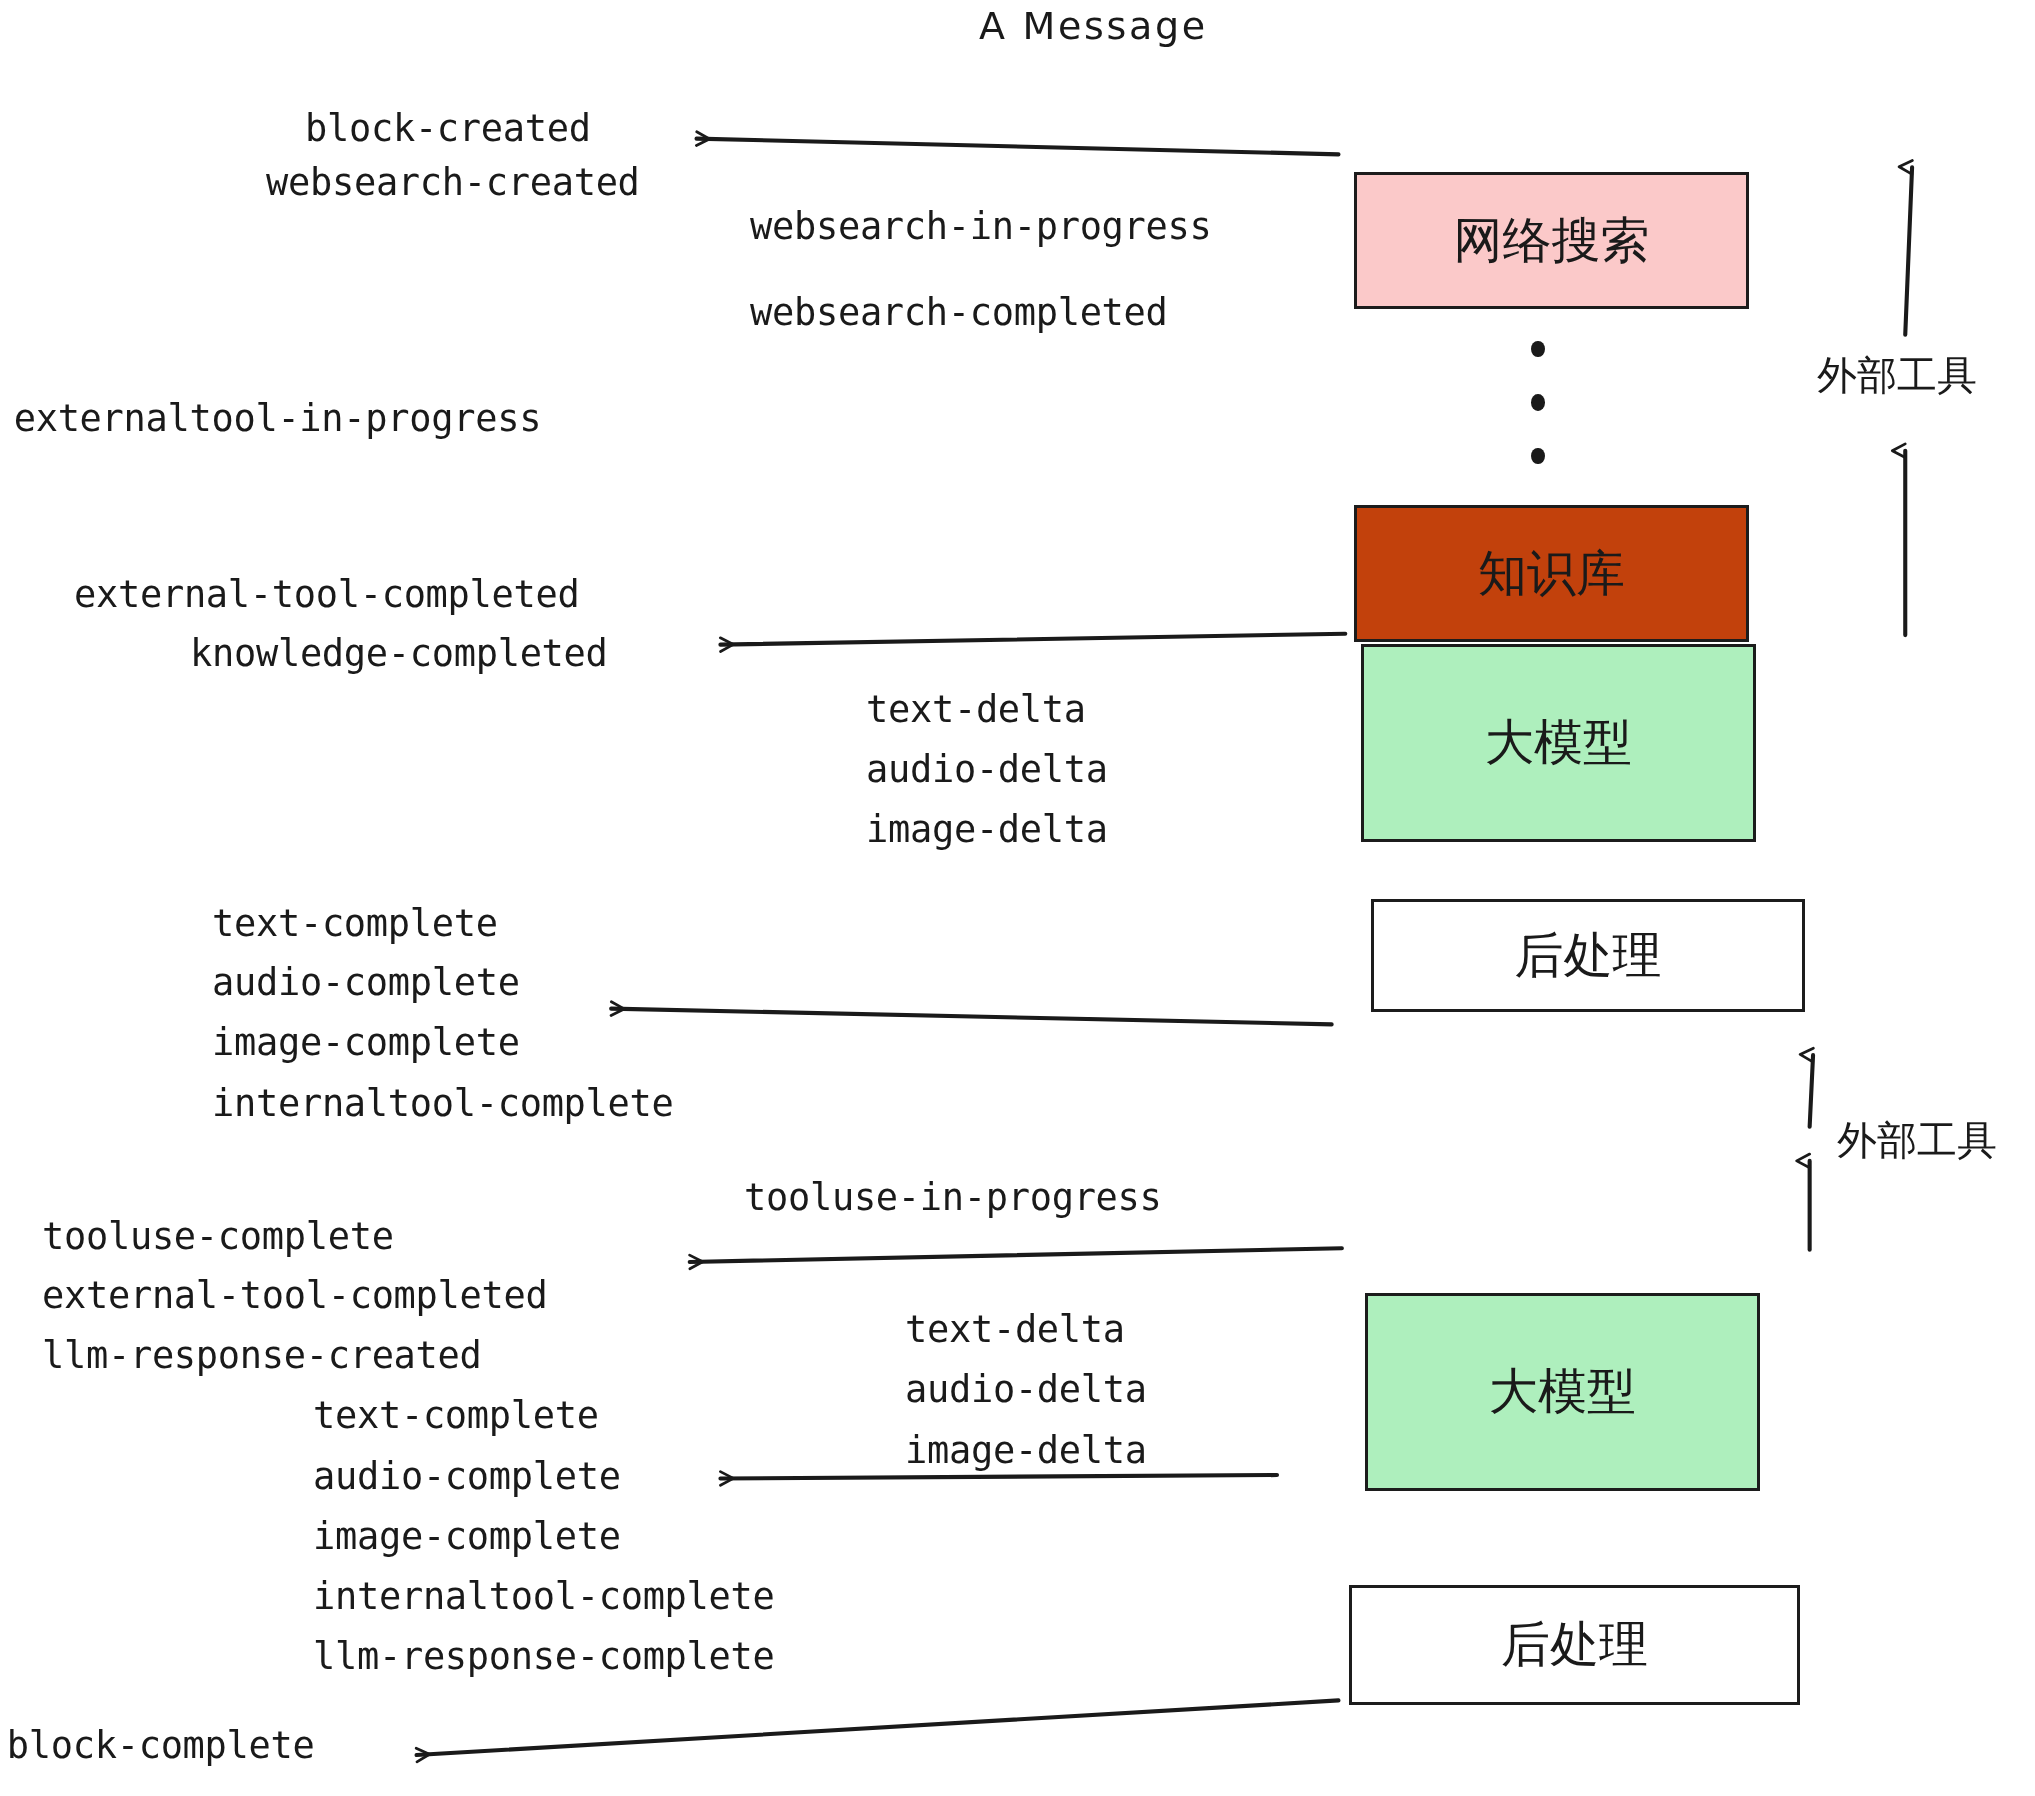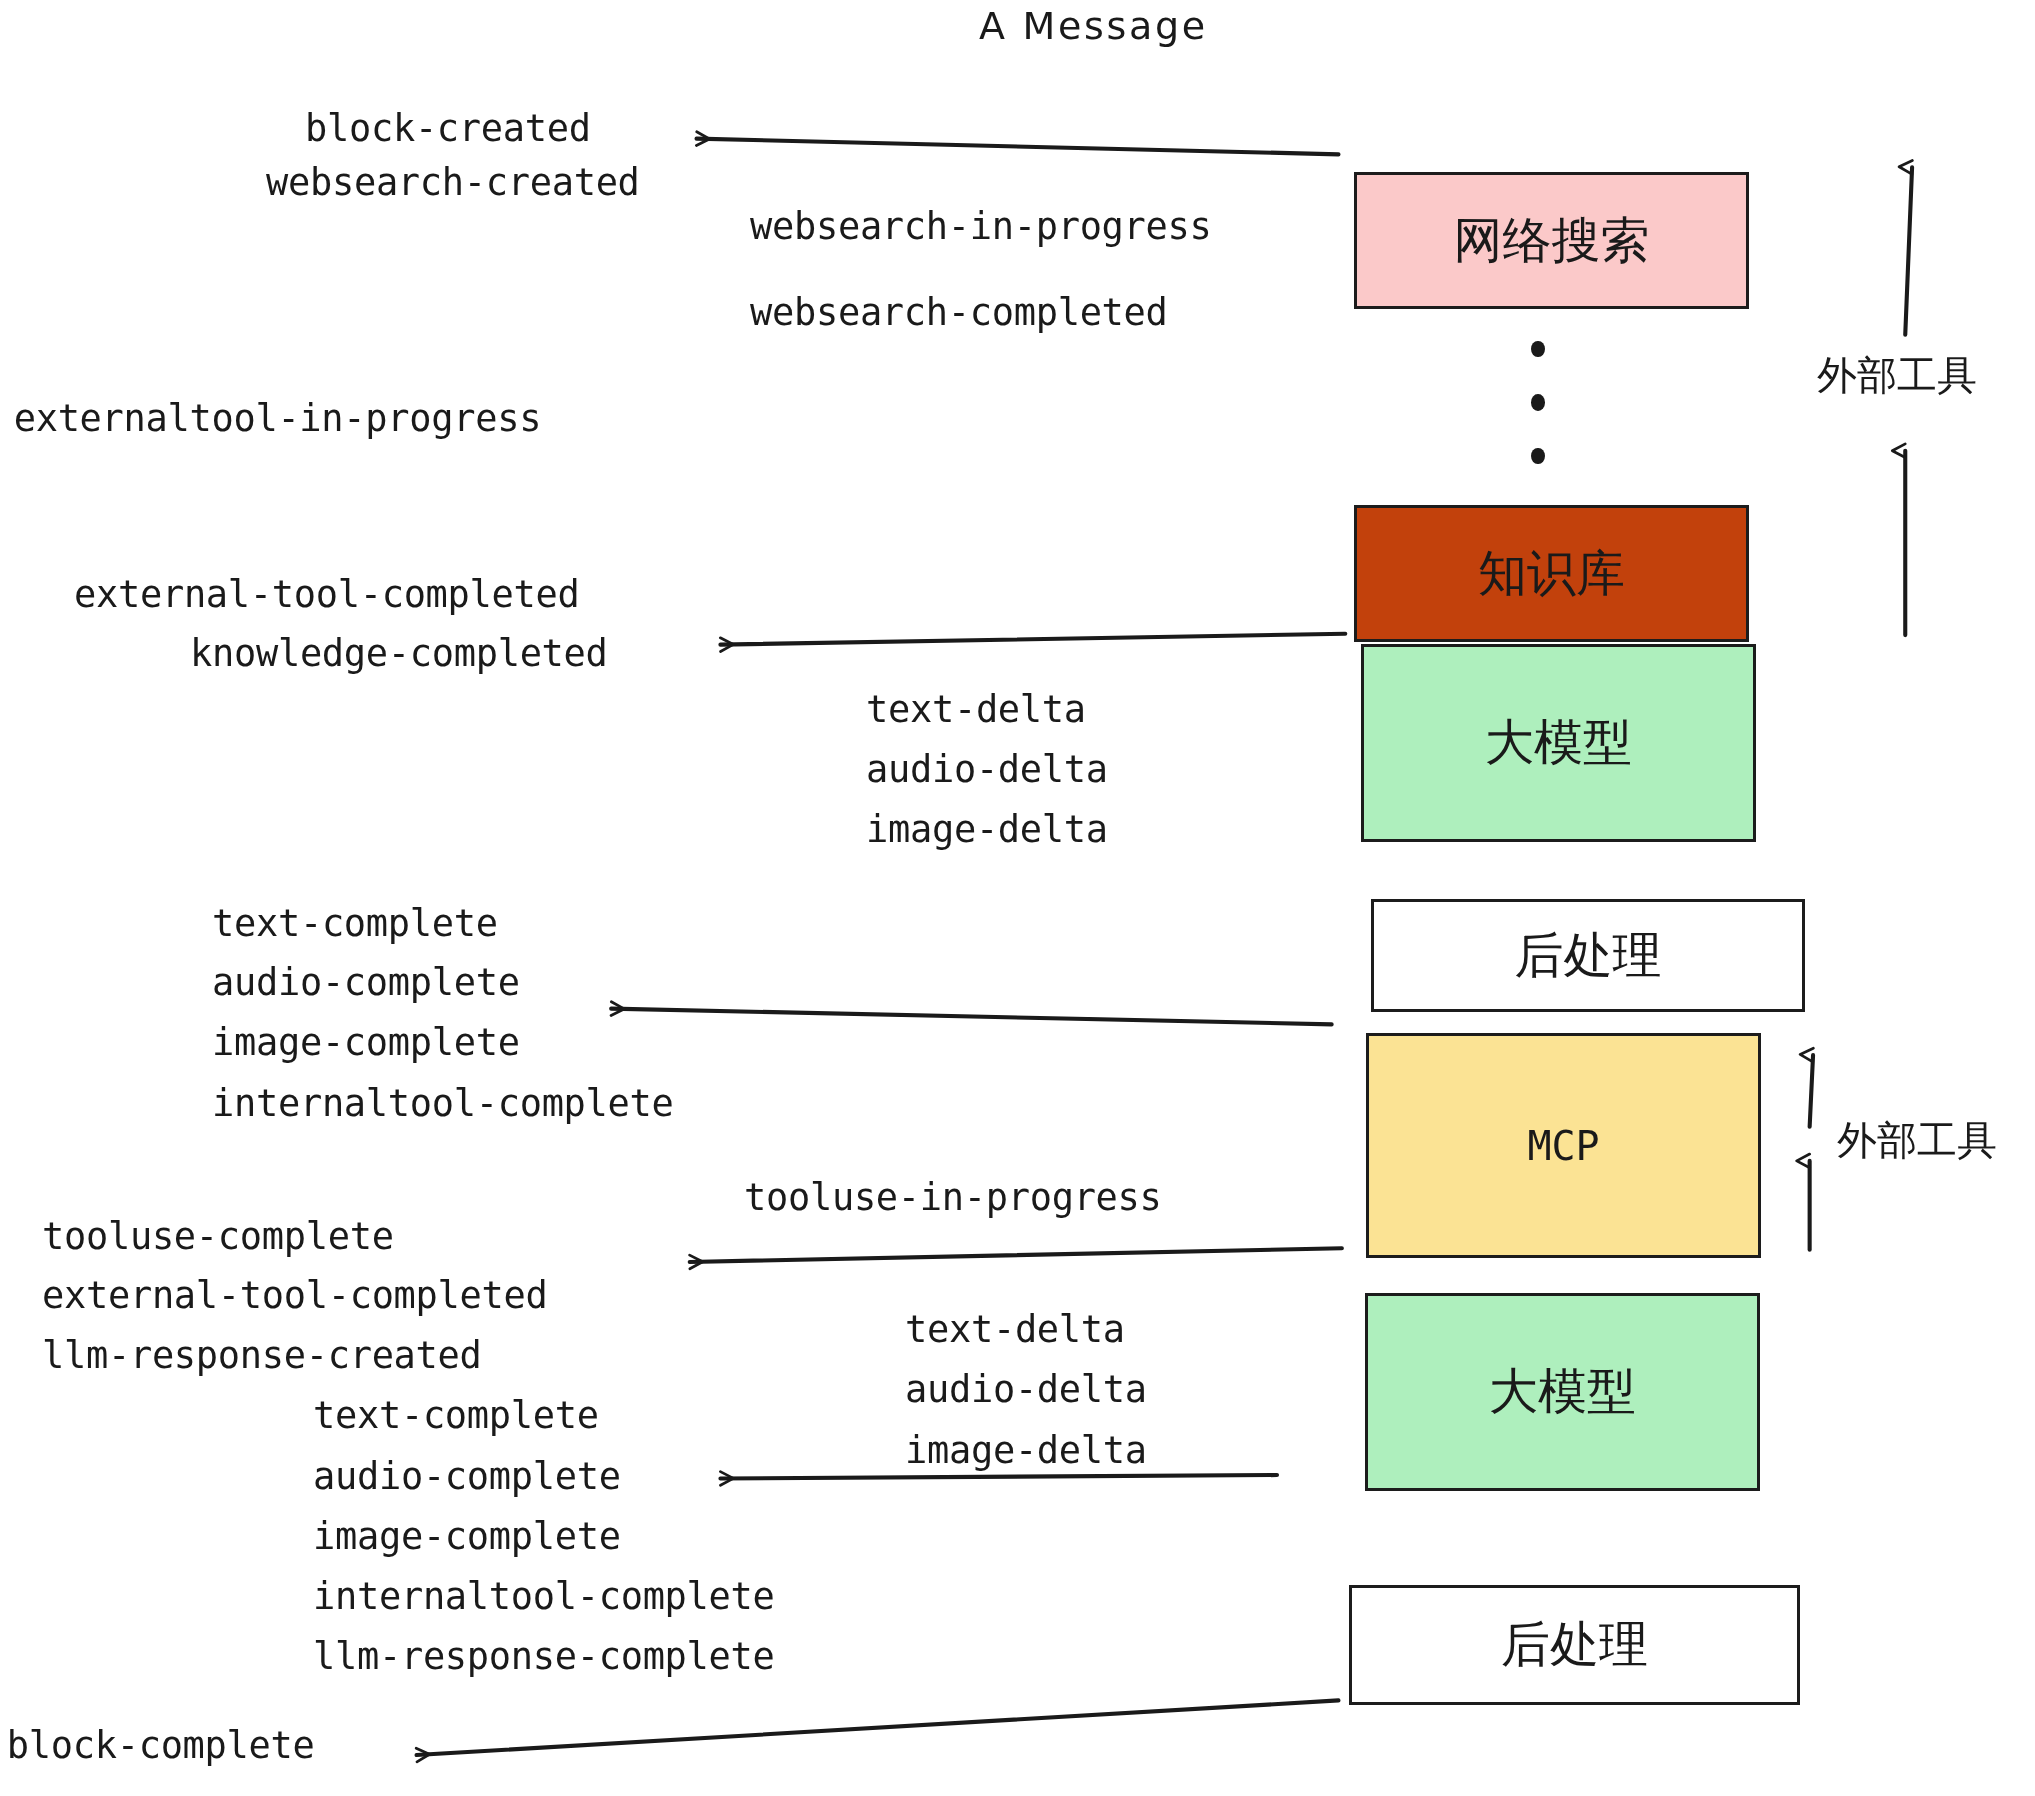--- a/index.html
+++ b/index.html
@@ -137,23 +137,20 @@
   </div>
 
   <div class="box" style="left:1361px; top:644px; width:395px; height:198px; background:#AEEFBD;">
     <span>大模型</span>
   </div>
 
   <div class="box" style="left:1371px; top:899px; width:434px; height:113px; background:#FFFFFF;">
     <span>后处理</span>
   </div>
 
-  <div class="box mono" style="left:1366px; top:1033px; width:395px; height:225px; background:#FBE394;">
-    <span>MCP</span>
-  </div>
 
   <div class="box" style="left:1365px; top:1293px; width:395px; height:198px; background:#AEEFBD;">
     <span>大模型</span>
   </div>
 
   <div class="box" style="left:1349px; top:1585px; width:451px; height:120px; background:#FFFFFF;">
     <span>后处理</span>
   </div>
 
   <div class="dots" style="left:1530px; top:341px; width:16.4px; height:123px;">

